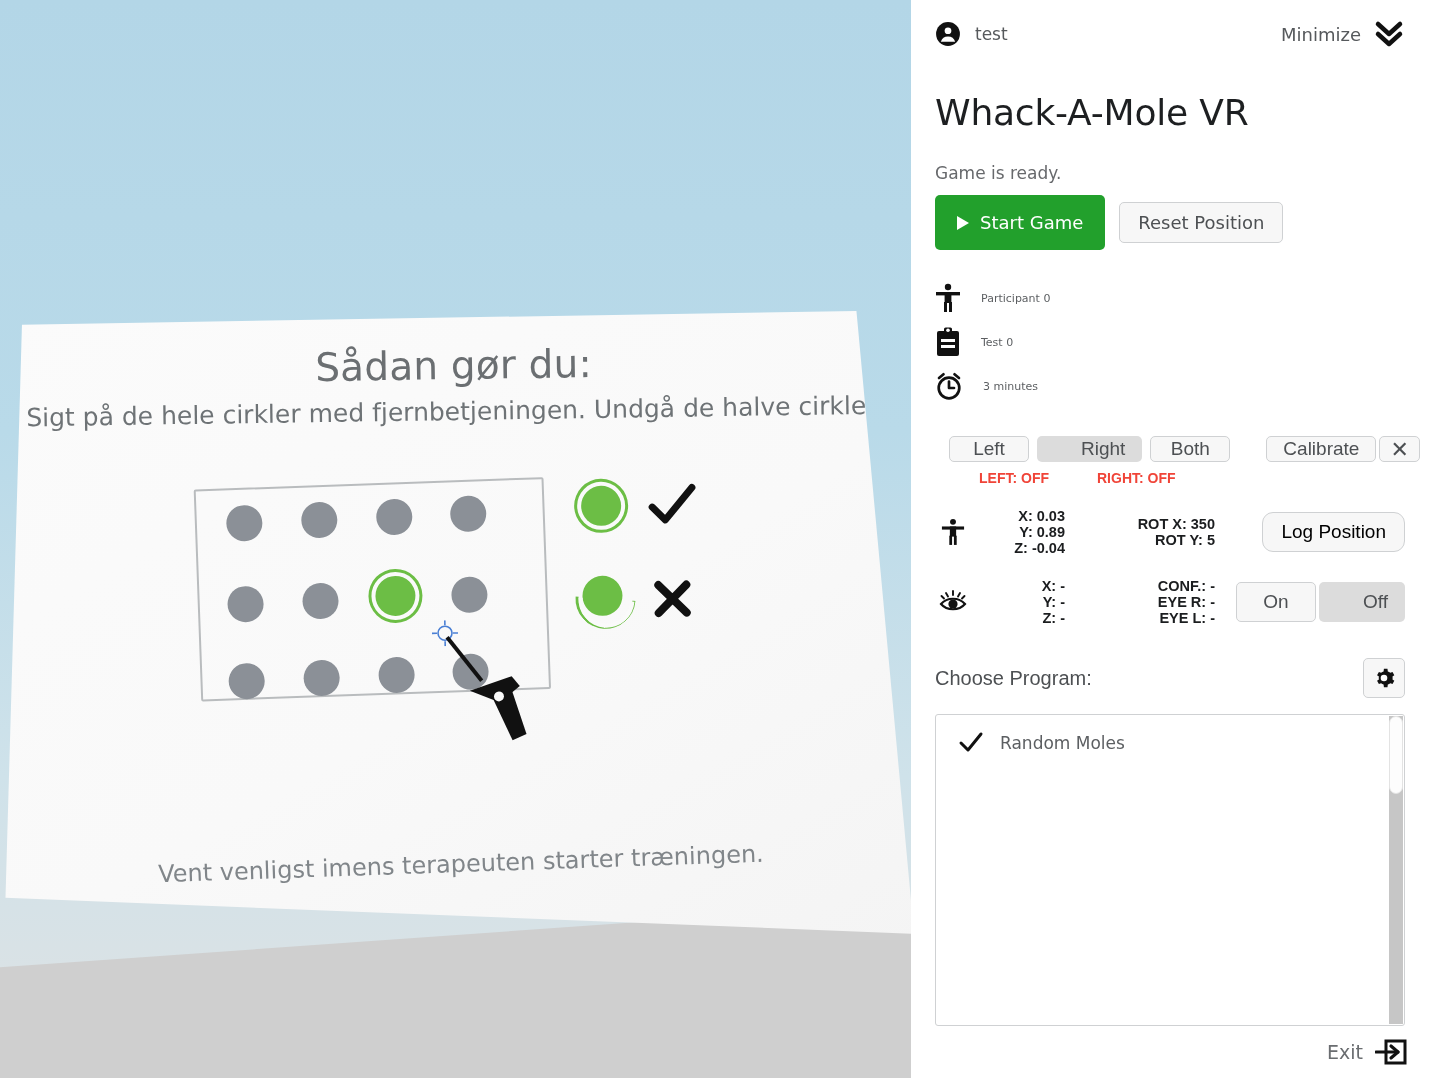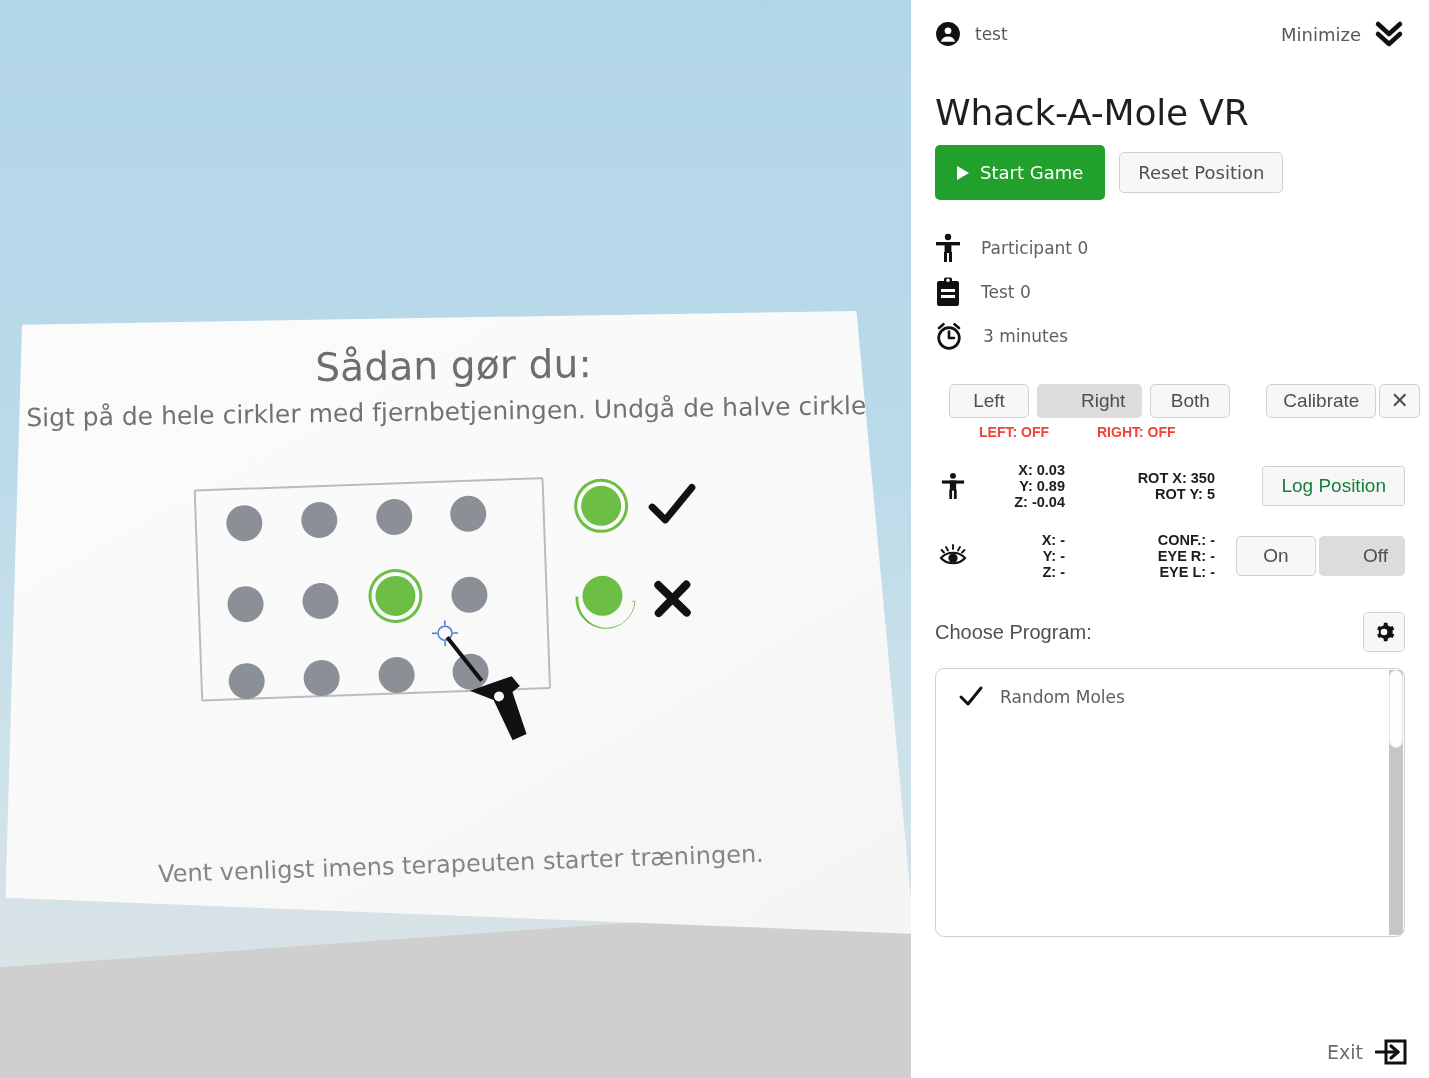--- a/index.html
+++ b/index.html
@@ -135,26 +135,26 @@
     border-top: 7px solid transparent; border-bottom: 7px solid transparent;
   }
   .btn-plain {
     background: #f7f7f7; color: #4d5053; border: 1px solid #cfd1d3; border-radius: 5px;
     padding: 0 18px; height: 41px;
     font-family: "DejaVu Sans", sans-serif; font-size: 18px; cursor: pointer;
   }
 
   .info-list { margin-top: 26px; }
   .info-row { display: flex; align-items: center; gap: 20px; height: 44px; }
-  .info-text { font-family: "DejaVu Sans", sans-serif; font-size: 17px; color: #5c5f62; }
+  .info-text { font-family: "DejaVu Sans", sans-serif; font-size: 11px; color: #5c5f62; }
 
   .hand-row { display: flex; align-items: center; gap: 14px; margin-top: 26px; }
   .seg {
     background: #f7f7f7; border: 1px solid #cfd1d3; border-radius: 5px;
-    height: 34px; min-width: 80px; padding: 0 16px;
+    height: 26px; min-width: 80px; padding: 0 16px;
     font-family: "Liberation Sans", sans-serif; font-size: 19px; color: #4d5053;
     cursor: pointer;
   }
   .seg.sel { background: #dcdcdc; border-color: transparent; color: #4d5053; padding-left: 43px; }
   .seg.icon-btn { min-width: 40px; padding: 0 10px; font-size: 22px; }
   .seg-group { display: flex; gap: 8px; }
   .calib-group { display: flex; gap: 3px; margin-left: 22px; }
 
   .off-row { display: flex; gap: 48px; margin-top: 6px; margin-left: 44px; }
   .off-txt { font-family: "Liberation Sans", sans-serif; font-size: 14px; font-weight: bold; color: #f04438; }
@@ -162,39 +162,39 @@
   .track-row { display: flex; align-items: center; margin-top: 22px; }
   .track-icon { width: 36px; flex: 0 0 36px; display:flex; justify-content:center; }
   .track-col {
     font-family: "Liberation Sans", sans-serif; font-size: 14.5px; font-weight: bold;
     color: #1b1d1f; line-height: 16px; text-align: right;
   }
   .track-col.c1 { width: 94px; }
   .track-col.c2 { width: 150px; }
   .track-btns { margin-left: auto; display: flex; gap: 3px; }
   .btn-log {
-    background: #f7f7f7; border: 1px solid #cfd1d3; border-radius: 3px;
+    background: #f7f7f7; border: 1px solid #cfd1d3; border-radius: 11px;
     height: 40px; padding: 0 18px;
-    font-family: "Liberation Sans", sans-serif; font-size: 19px; color: #15803d; cursor: pointer;
+    font-family: "Liberation Sans", sans-serif; font-size: 19px; color: #000000; cursor: pointer;
   }
 
   .program-head {
     display: flex; align-items: center; justify-content: space-between;
     margin-top: 32px;
   }
   .program-label { font-family: "Liberation Sans", sans-serif; font-size: 20px; color: #4d5053; }
   .gear-btn {
     width: 42px; height: 40px; background: #f7f7f7;
     border: 1px solid #cfd1d3; border-radius: 5px;
     display: flex; align-items: center; justify-content: center; cursor: pointer;
   }
 
   .program-list {
     position: relative; margin-top: 16px;
-    height: 269px; border: 1px solid #cfd1d3; border-radius: 9px;
+    height: 312px; border: 1px solid #cfd1d3; border-radius: 3px;
     background: #ffffff; overflow: hidden;
   }
   .prog-item { display: flex; align-items: center; gap: 16px; padding: 16px 22px; cursor: pointer; }
   .prog-name { font-family: "DejaVu Sans", sans-serif; font-size: 17px; color: #5c5f62; }
   .scrollbar {
     position: absolute; right: 1px; top: 1px; bottom: 1px; width: 14px;
     background: #c6c6c6;
   }
   .scroll-thumb {
     position: absolute; left: 0; top: 0; width: 14px; height: 78px;
@@ -291,20 +291,21 @@
         <span class="min-label">Minimize</span>
         <svg width="32" height="30" viewBox="0 0 32 30">
           <path d="M5 5 L16 15 L27 5" fill="none" stroke="#111" stroke-width="4.5" stroke-linecap="round" stroke-linejoin="round"></path>
           <path d="M5 15 L16 25 L27 15" fill="none" stroke="#111" stroke-width="4.5" stroke-linecap="round" stroke-linejoin="round"></path>
         </svg>
       </div>
     </div>
 
     <div class="app-title">Whack-A-Mole VR</div>
 
+    <div class="status-line">Game is ready.</div>
 
     <div class="btn-row">
       <button class="btn-start">
         <span class="tri"></span>
         <span>Start Game</span>
       </button>
       <button class="btn-plain">Reset Position</button>
     </div>
 
     <div class="info-list">

